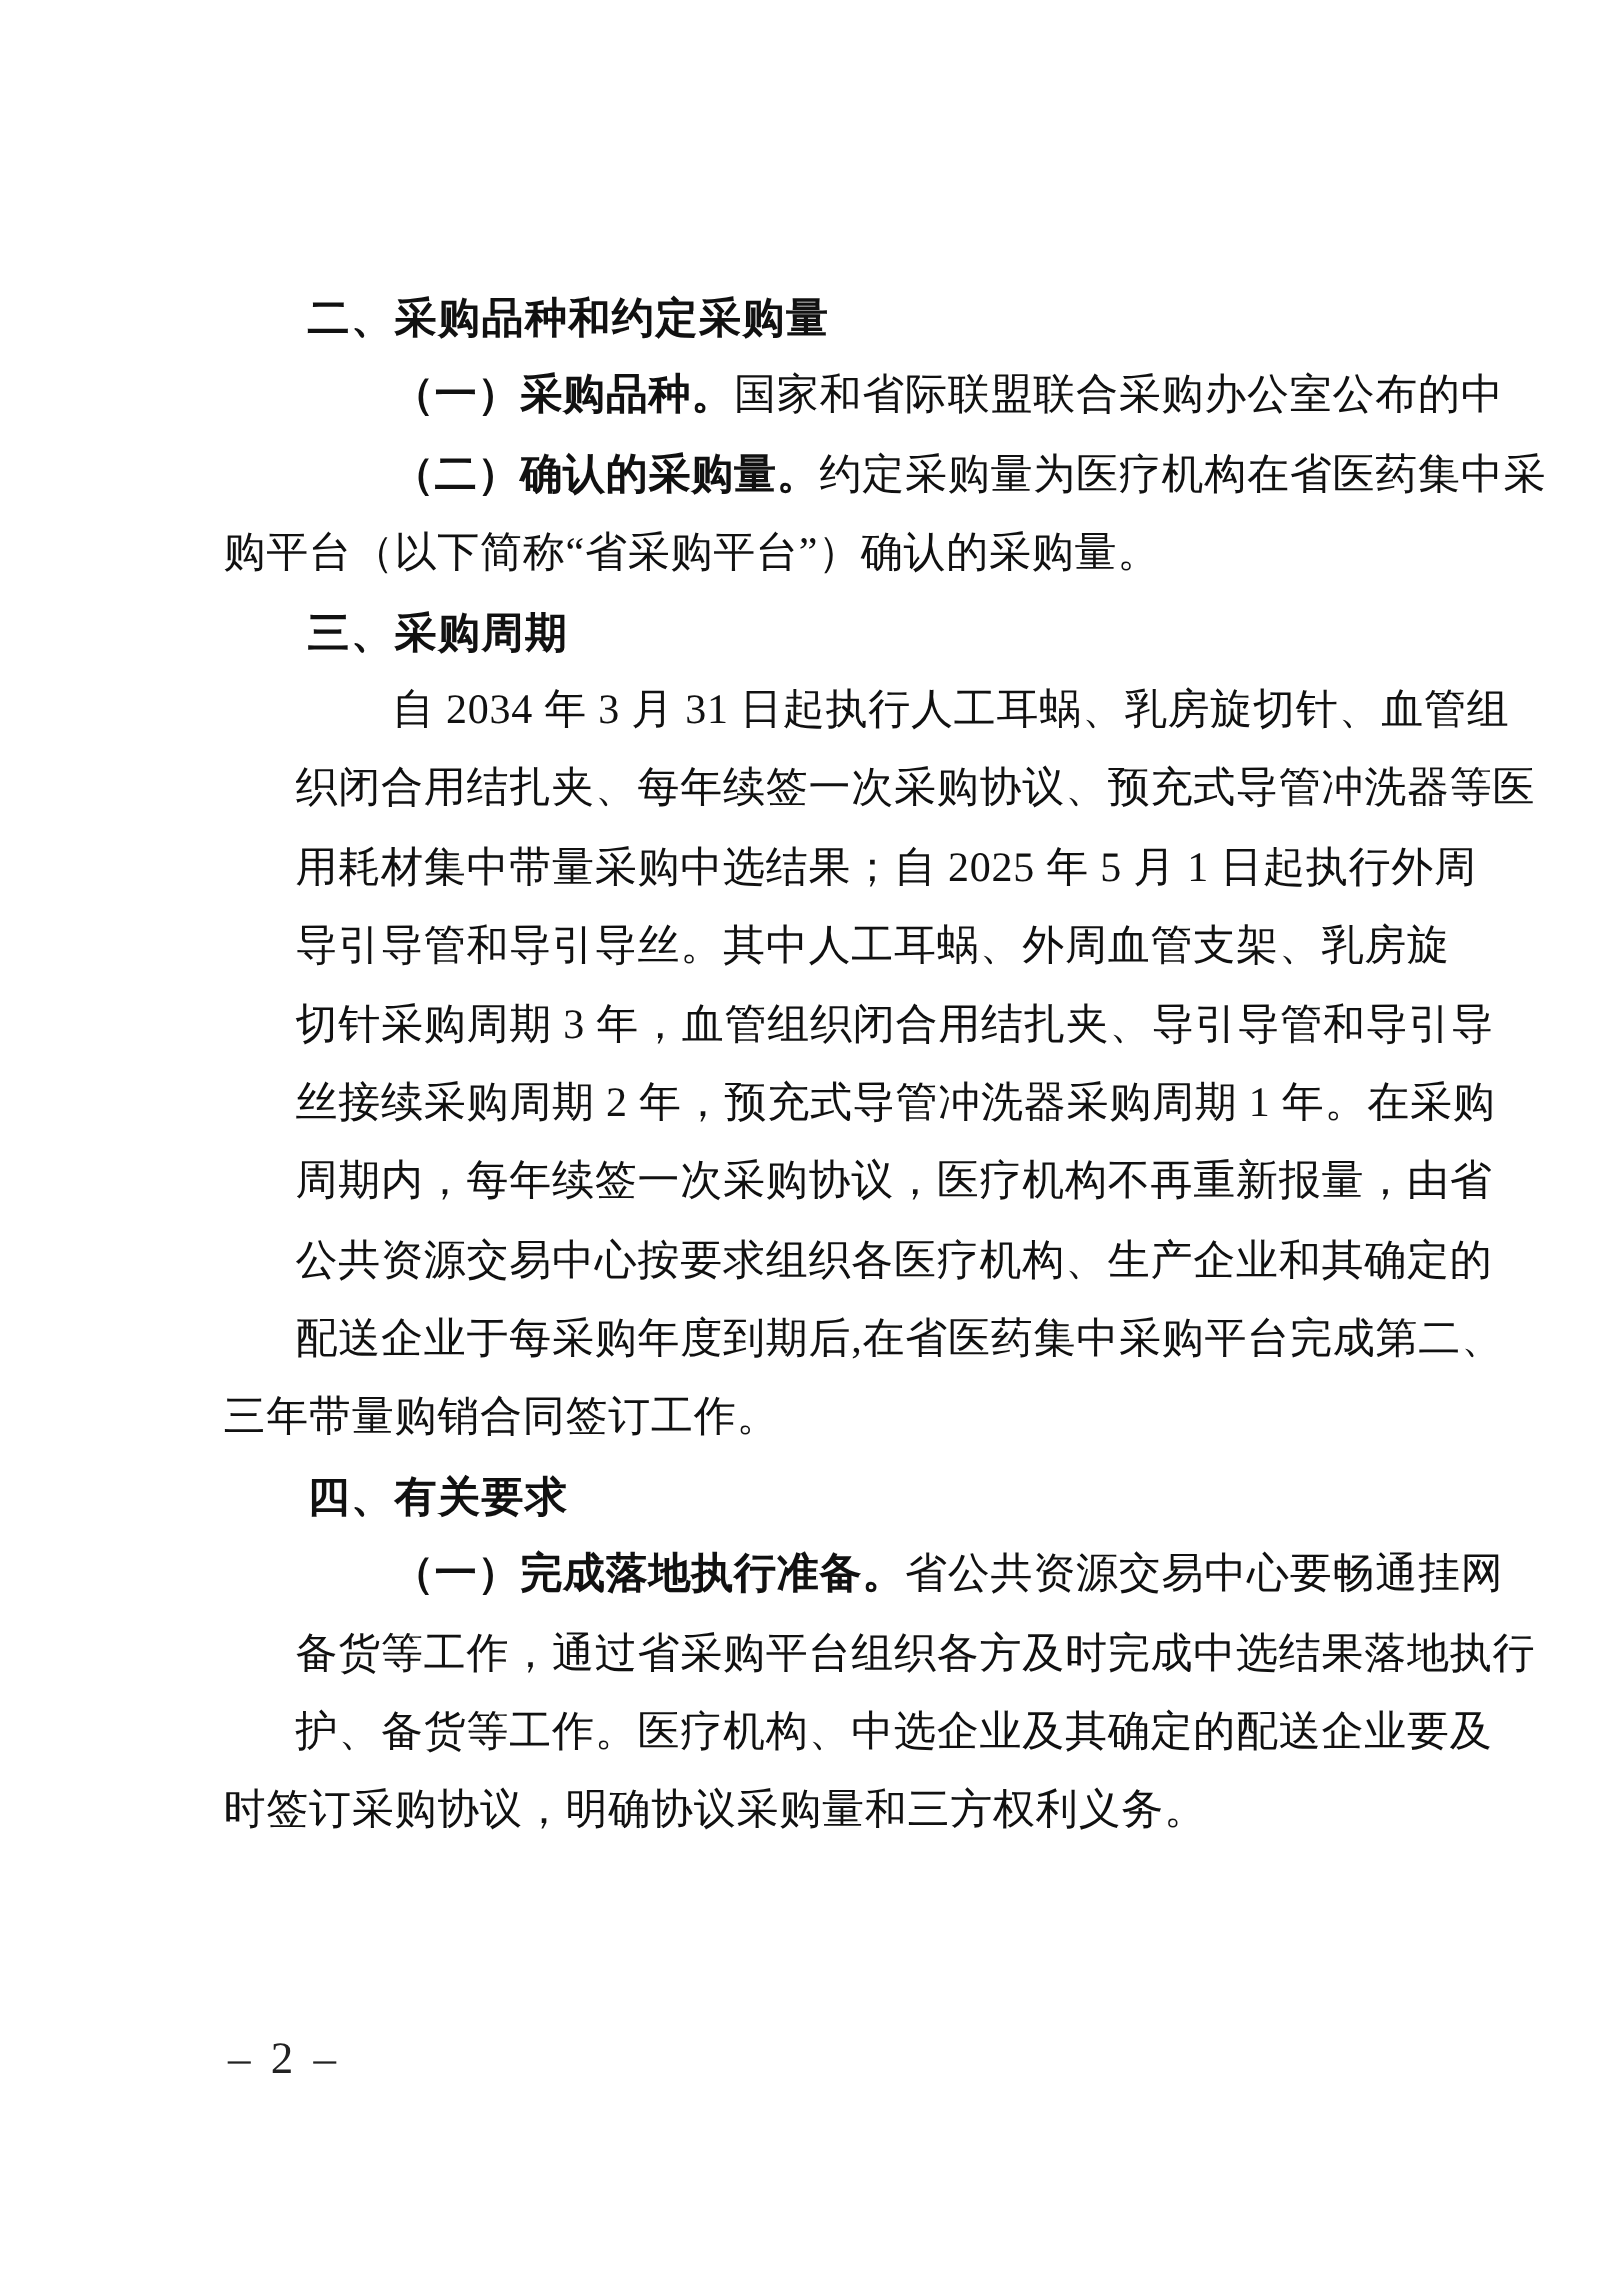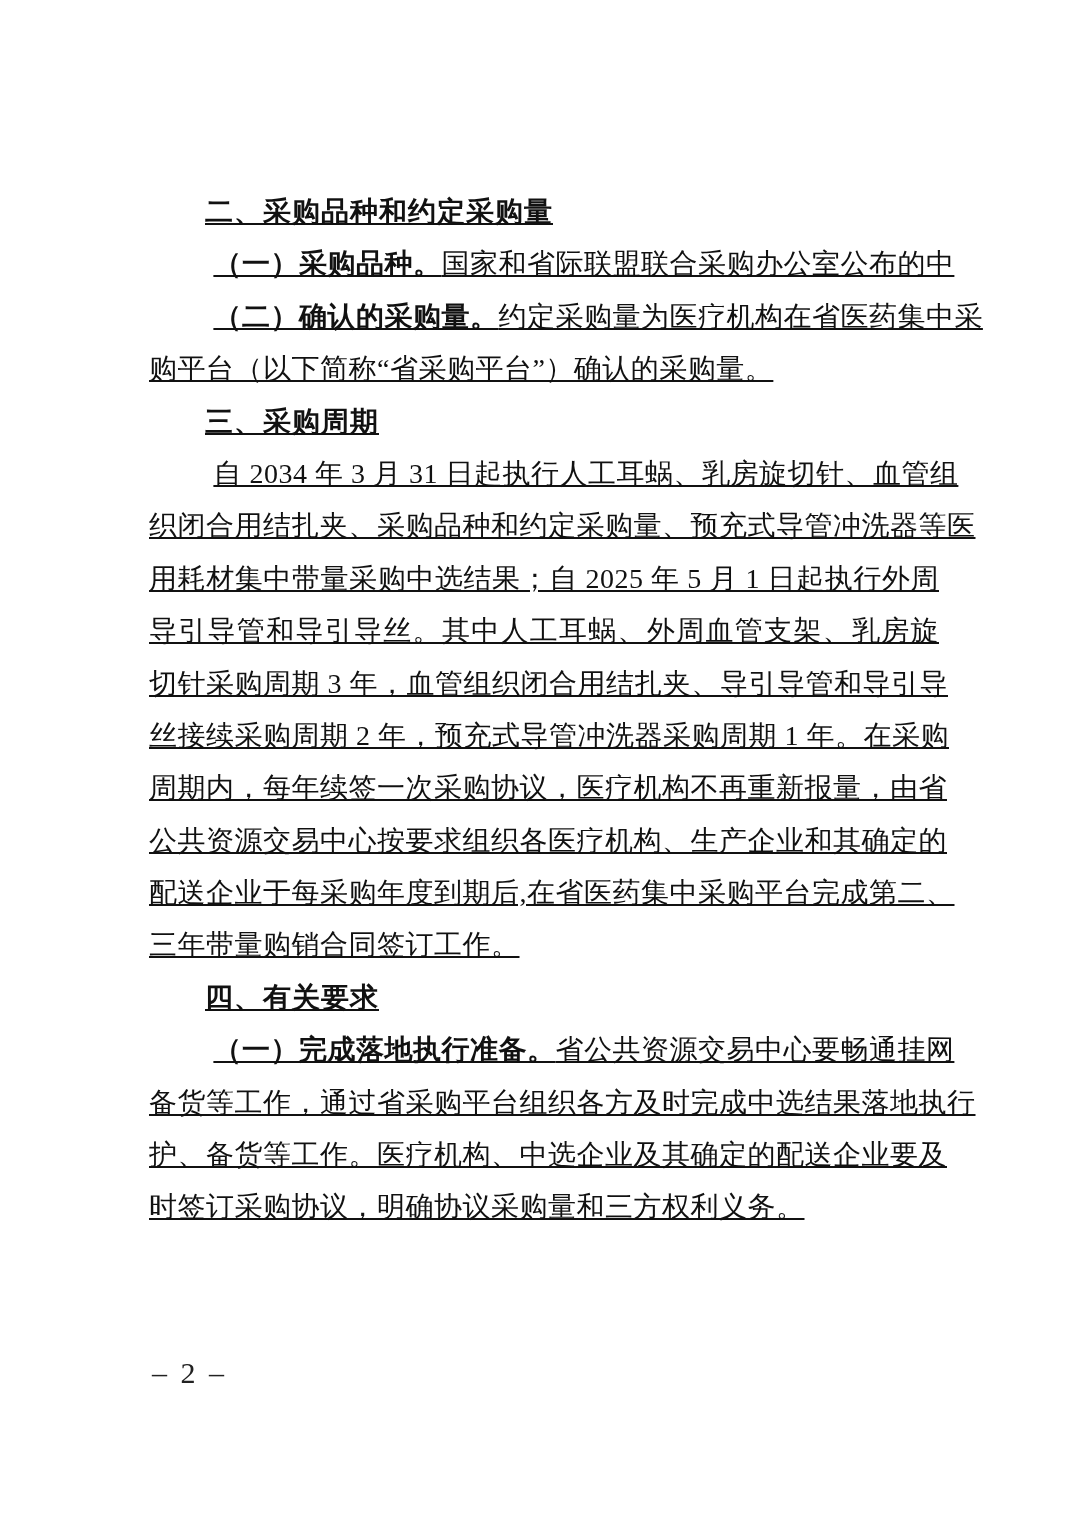--- a/index.html
+++ b/index.html
@@ -18,34 +18,34 @@
   .page {
     position: absolute;
     inset: 0;
     background: #ffffff;
   }
   .content {
     position: absolute;
     left: 149px;
     top: 186px;
     width: 790px;
-    text-decoration: underline;
   }
   .line {
     height: 52.4px;
     line-height: 52.4px;
     font-size: 28px;
     text-align: justify;
     text-justify: inter-character;
     letter-spacing: 0.5px;
     white-space: nowrap;
   }
   
   .line.j {
     text-align-last: justify;
+    margin-left: 48px;
   }
   
   .line.first {
     text-indent: 2.3em;
   }
   
   .line.last {
     text-align-last: left;
   }
   
@@ -82,21 +82,21 @@
     <div class="line heading"><span class="b">二、采购品种和约定采购量</span><span></span></div>
 
     <div class="line first j"><span class="b">（一）采购品种。</span><span>国家和省际联盟联合采购办公室公布的中</span></div>
 
     <div class="line first j"><span class="b">（二）确认的采购量。</span><span>约定采购量为医疗机构在省医药集中采</span></div>
     <div class="line last"><span class="b"></span><span>购平台（以下简称“省采购平台”）确认的采购量。</span></div>
 
     <div class="line heading"><span class="b">三、采购周期</span><span></span></div>
 
     <div class="line first j"><span class="b"></span><span>自 2034 年 3 月 31 日起执行人工耳蜗、乳房旋切针、血管组</span></div>
-    <div class="line j"><span class="b"></span><span>织闭合用结扎夹、采购品种和约定采购量、预充式导管冲洗器等医</span></div>
+    <div class="line j"><span class="b"></span><span>织闭合用结扎夹、每年续签一次采购协议、预充式导管冲洗器等医</span></div>
     <div class="line j"><span class="b"></span><span>用耗材集中带量采购中选结果；自 2025 年 5 月 1 日起执行外周</span></div>
     <div class="line j"><span class="b"></span><span>导引导管和导引导丝。其中人工耳蜗、外周血管支架、乳房旋</span></div>
     <div class="line j"><span class="b"></span><span>切针采购周期 3 年，血管组织闭合用结扎夹、导引导管和导引导</span></div>
     <div class="line j"><span class="b"></span><span>丝接续采购周期 2 年，预充式导管冲洗器采购周期 1 年。在采购</span></div>
     <div class="line j"><span class="b"></span><span>周期内，每年续签一次采购协议，医疗机构不再重新报量，由省</span></div>
     <div class="line j"><span class="b"></span><span>公共资源交易中心按要求组织各医疗机构、生产企业和其确定的</span></div>
     <div class="line j"><span class="b"></span><span>配送企业于每采购年度到期后,在省医药集中采购平台完成第二、</span></div>
     <div class="line last"><span class="b"></span><span>三年带量购销合同签订工作。</span></div>
 
     <div class="line heading"><span class="b">四、有关要求</span><span></span></div>

